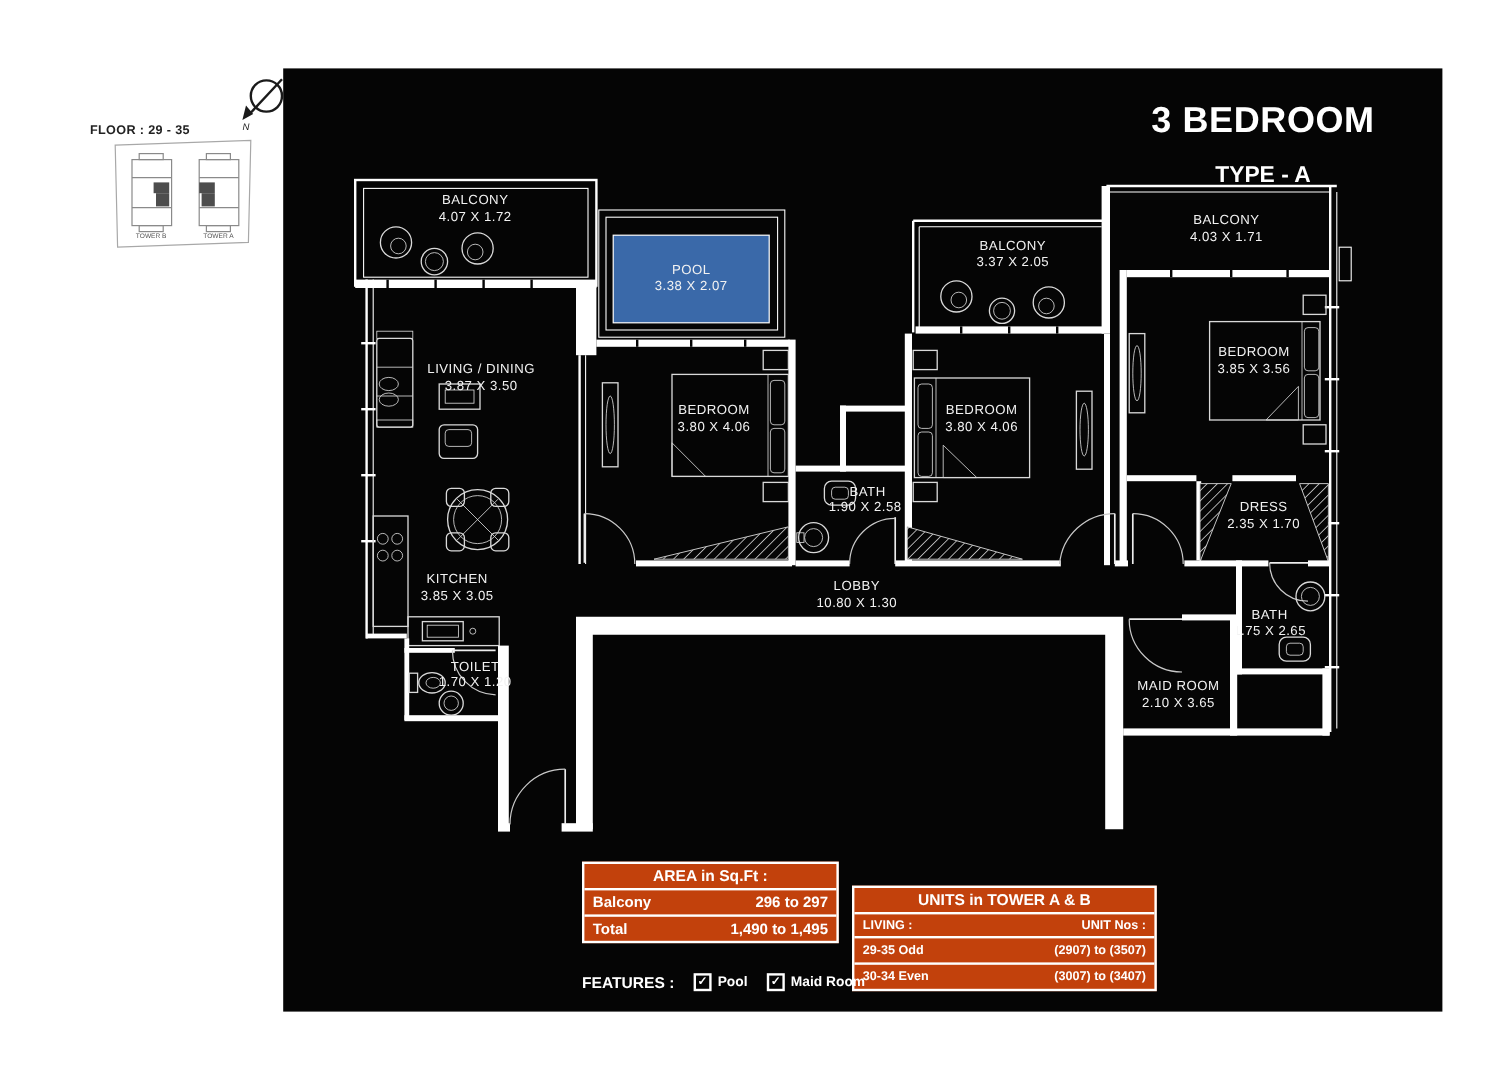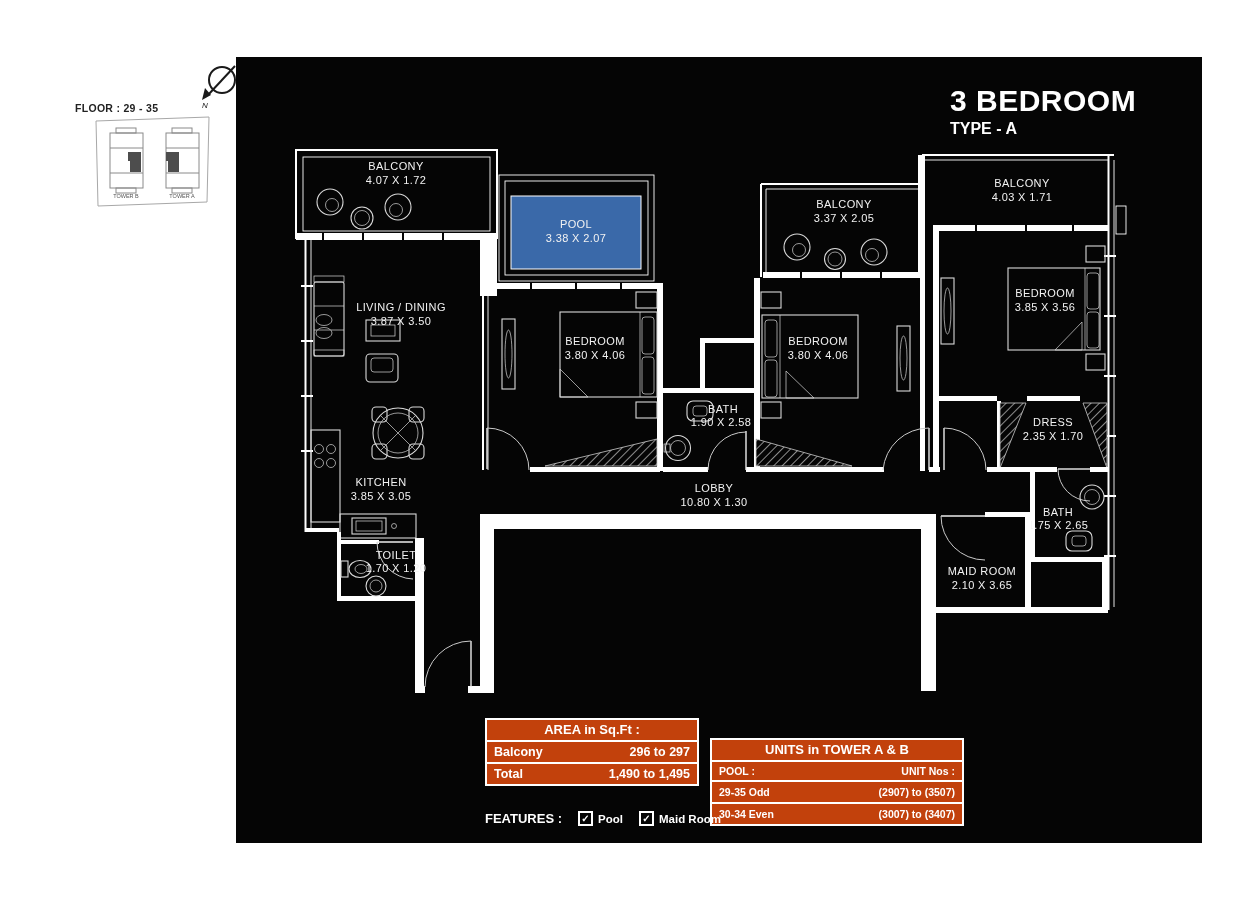--- a/index.html
+++ b/index.html
@@ -15,23 +15,23 @@
   .furn{stroke:#d9d9d9;stroke-width:1.1;fill:none;}
   .furn2{stroke:#d9d9d9;stroke-width:0.7;fill:none;}
   .door{stroke:#c9c9c9;stroke-width:1;fill:none;}
   .leaf{stroke:#ededed;stroke-width:1.4;fill:none;}
   .lbl{fill:#f2f2f2;font-size:11px;letter-spacing:0.4px;text-anchor:middle;
        font-family:"Liberation Sans",sans-serif;}
   .keytxt{fill:#555;font-size:5.5px;text-anchor:middle;font-family:"Liberation Sans",sans-serif;}
   .keyline{stroke:#8a8a8a;stroke-width:1;fill:none;}
 
   
-  .title-block{position:absolute;left:950px;top:84px;width:205px;text-align:left;color:#fff;}
+  .title-block{position:absolute;left:950px;top:84px;width:205px;text-align:center;color:#fff;}
   .title-main{font-size:30px;font-weight:bold;letter-spacing:0.5px;line-height:34px;}
-  .title-sub{font-size:16px;font-weight:bold;margin-top:2px;}
+  .title-sub{font-size:19px;font-weight:bold;margin-top:18px;}
 
   .tbl{position:absolute;background:#c2410c;border:2px solid #fff;color:#fff;box-sizing:border-box;}
   .area-tbl{left:485px;top:718px;width:214px;}
   .units-tbl{left:710px;top:738px;width:254px;}
   .tbl-header{height:20px;line-height:20px;text-align:center;font-weight:bold;font-size:13px;
               border-bottom:2px solid #fff;}
   .tbl-row{display:flex;justify-content:space-between;align-items:center;height:20px;
            font-weight:bold;padding:0 7px;border-bottom:2px solid #fff;}
   .tbl-row:last-child{border-bottom:none;}
   .area-tbl .tbl-row{font-size:12.5px;}
@@ -379,21 +379,21 @@
     </div>
     <div class="tbl-row">
       <span>Total</span>
       <span>1,490 to 1,495</span>
     </div>
   </div>
 
   <div class="tbl units-tbl">
     <div class="tbl-header">UNITS in TOWER A &amp; B</div>
     <div class="tbl-row units-sub">
-      <span>POOL :</span>
+      <span>LIVING :</span>
       <span class="col2">UNIT Nos :</span>
     </div>
     <div class="tbl-row">
       <span>29-35 Odd</span>
       <span>(2907) to (3507)</span>
     </div>
     <div class="tbl-row">
       <span>30-34 Even</span>
       <span>(3007) to (3407)</span>
     </div>

